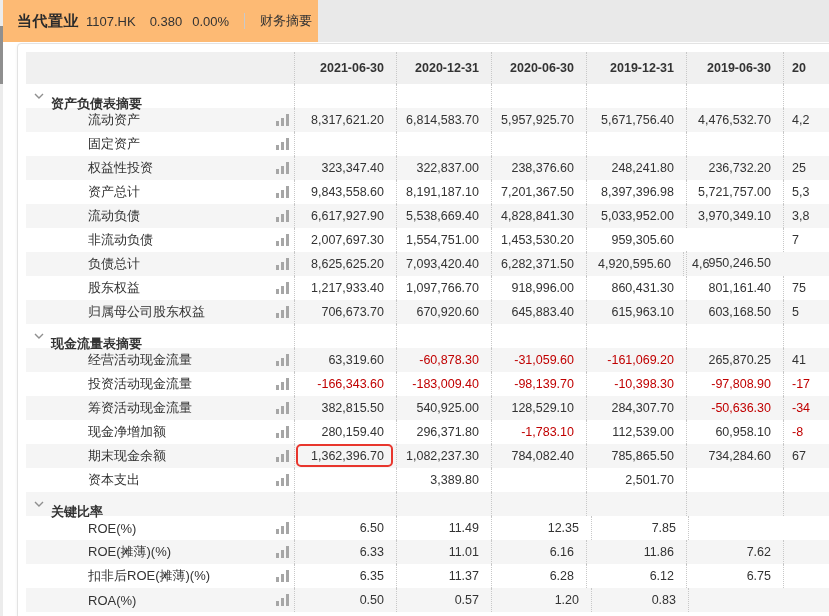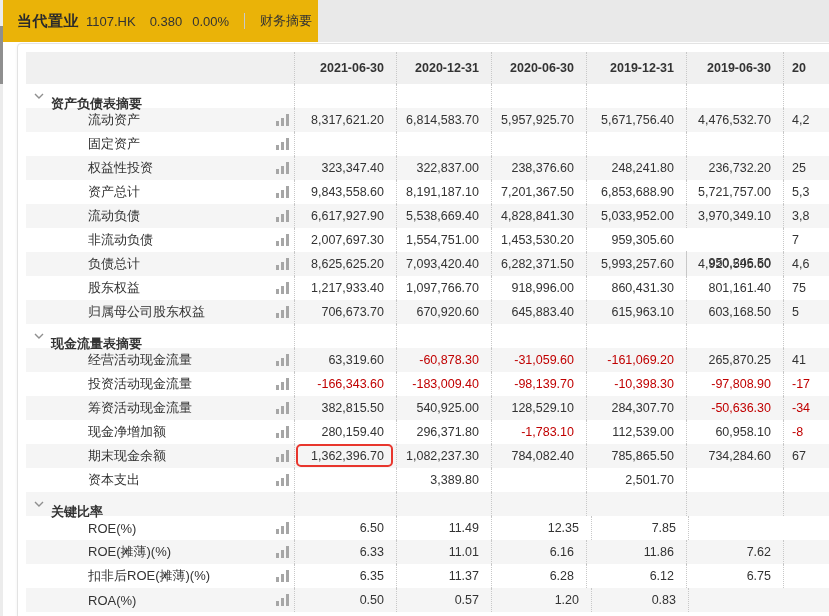--- a/index.html
+++ b/index.html
@@ -5,21 +5,21 @@
   html,body{margin:0;padding:0;}
   body{
     width:829px;height:616px;overflow:hidden;position:relative;
     background:#ffffff;
     font-family:"Liberation Sans","DejaVu Sans",sans-serif;
     -webkit-font-smoothing:antialiased;
   }
   
   .topbar{position:absolute;left:0;top:0;width:829px;height:42px;background:#e9e9e9;}
   .topbar .active-tab{
-    position:absolute;left:0;top:0;width:318px;height:42px;background:#eab308;
+    position:absolute;left:0;top:0;width:318px;height:42px;background:#fdba74;
     display:flex;align-items:center;padding-left:17px;box-sizing:border-box;
   }
   .company{font-size:15px;font-weight:bold;color:#2b2b2b;letter-spacing:.5px;}
   .ticker{font-size:13px;color:#333;margin-left:7px;}
   .price{font-size:13px;color:#333;margin-left:14px;}
   .pct{font-size:13px;color:#333;margin-left:10px;}
   .vsep{width:1px;height:16px;background:#c9c9c9;margin:0 15px;}
   .tabname{font-size:13px;color:#333;}
   
   .lscroll{position:absolute;left:0;top:0;bottom:0;width:3px;background:#ececec;z-index:5;}
@@ -160,21 +160,21 @@
             <span class="row-label">资产总计</span>
             <span class="bars">
               <i class="b1"></i>
               <i class="b2"></i>
               <i class="b3"></i>
             </span>
           </div>
           <div class="cell-val" style="width: 102px;">9,843,558.60</div>
           <div class="cell-val" style="width: 95px;">8,191,187.10</div>
           <div class="cell-val" style="width: 95px;">7,201,367.50</div>
-          <div class="cell-val" style="width: 100px;">6,853,688.90</div>
+          <div class="cell-val" style="width: 100px;">8,397,396.98</div>
           <div class="cell-val" style="width: 97px;">5,721,757.00</div>
           <div class="cell-val last" style="width: 100px;">5,3</div>
         </div>
         <div class="trow datarow">
           <div class="cell-label">
             <span class="row-label">流动负债</span>
             <span class="bars">
               <i class="b1"></i>
               <i class="b2"></i>
               <i class="b3"></i>
@@ -208,21 +208,20 @@
             <span class="row-label">负债总计</span>
             <span class="bars">
               <i class="b1"></i>
               <i class="b2"></i>
               <i class="b3"></i>
             </span>
           </div>
           <div class="cell-val" style="width: 102px;">8,625,625.20</div>
           <div class="cell-val" style="width: 95px;">7,093,420.40</div>
           <div class="cell-val" style="width: 95px;">6,282,371.50</div>
-          <div class="cell-val" style="width: 100px;">5,993,257.60</div>
           <div class="cell-val" style="width: 97px;">4,920,595.60</div>
           <div class="cell-val last" style="width: 100px;">4,6</div>
         </div>
         <div class="trow datarow">
           <div class="cell-label">
             <span class="row-label">股东权益</span>
             <span class="bars">
               <i class="b1"></i>
               <i class="b2"></i>
               <i class="b3"></i>

